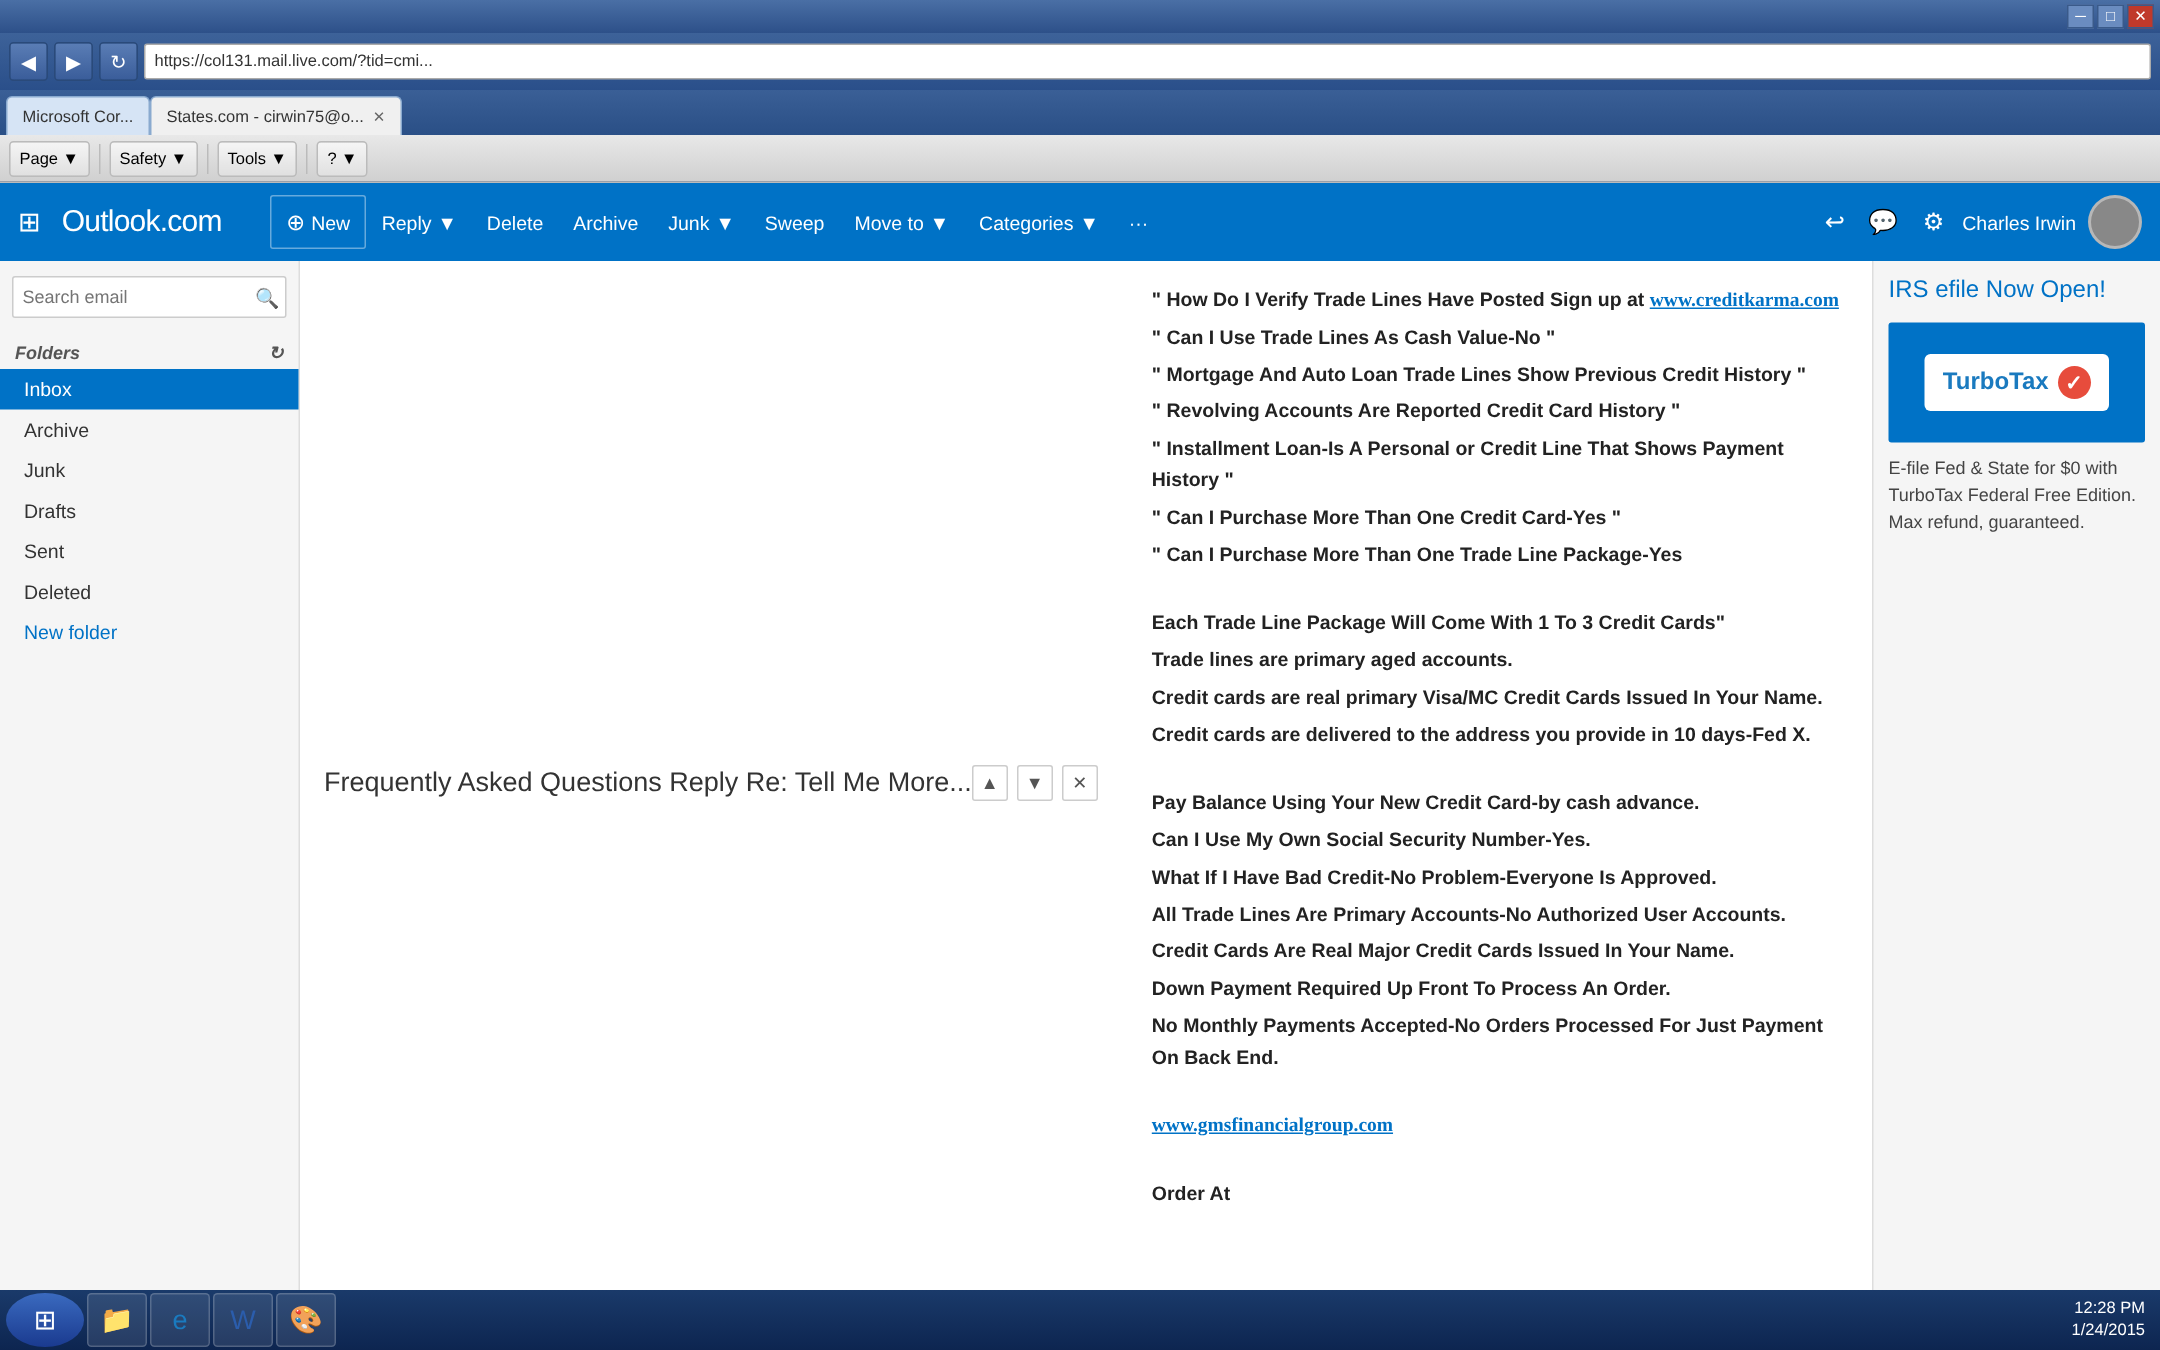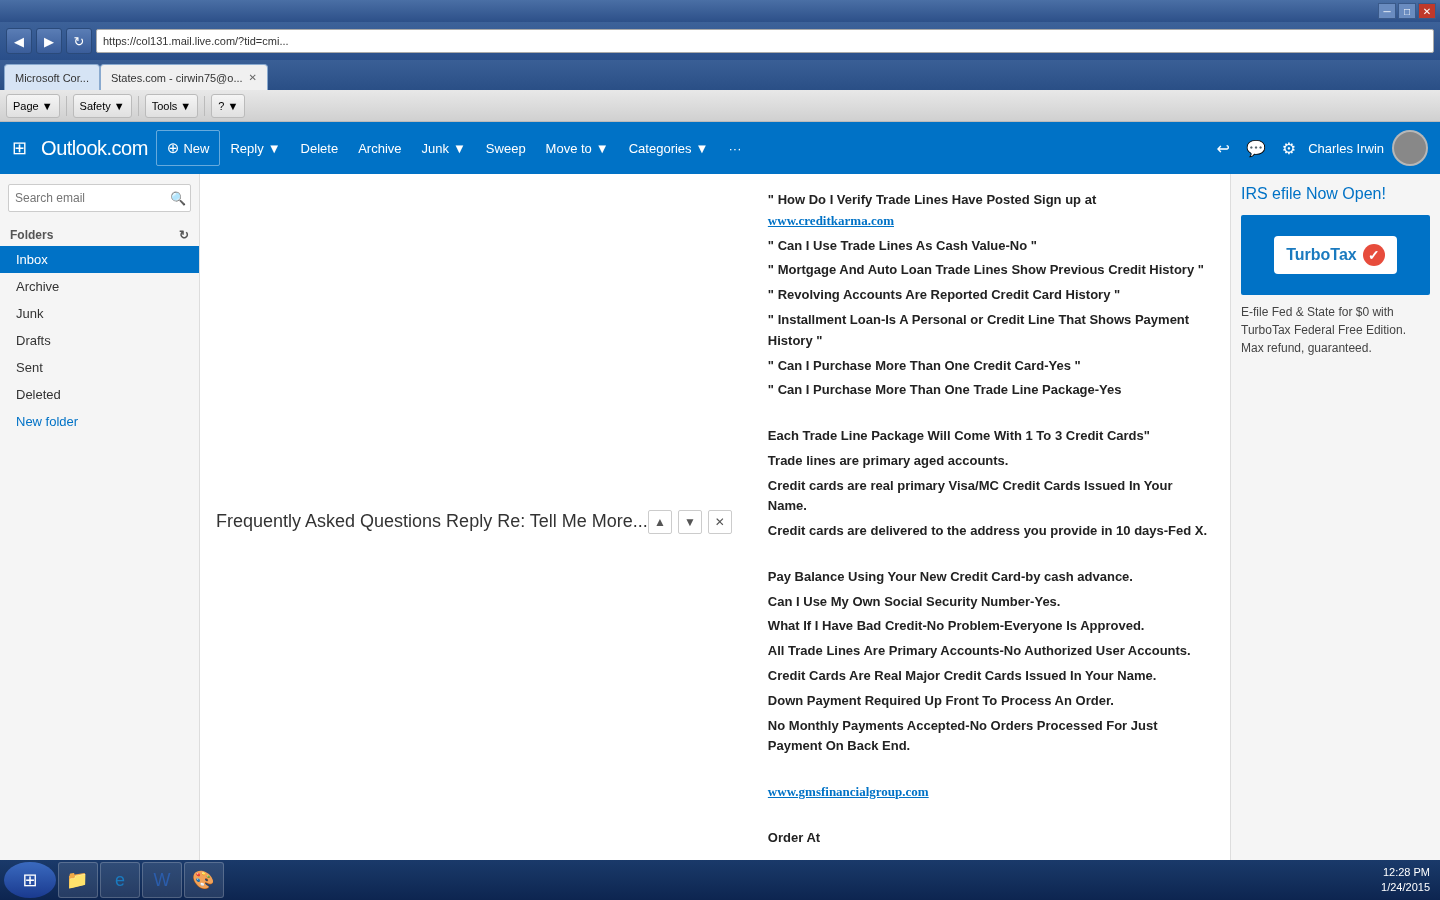--- a/index.html
+++ b/index.html
@@ -108,21 +108,21 @@
       height: 52px;
       display: flex;
       align-items: center;
       padding: 0 12px;
       gap: 0;
     }
     .outlook-grid-icon {
       color: white; font-size: 18px; margin-right: 14px; cursor: pointer;
     }
     .outlook-logo {
-      color: white; font-size: 20px; font-weight: 300; letter-spacing: -0.5px; margin-right: 8px;
+      color: white; font-size: 20px; font-weight: 300; letter-spacing: -0.5px; margin-right: 32px;
     }
     .header-btn {
       display: flex; align-items: center; gap: 4px;
       color: white; font-size: 13px;
       padding: 6px 10px;
       cursor: pointer;
       border-radius: 2px;
       height: 36px;
     }
     .header-btn .btn-icon { font-size: 15px; }
@@ -160,21 +160,21 @@
       padding: 0 6px;
     }
     .search-input {
       flex: 1; border: none; outline: none; font-size: 12px; color: #666;
       background: transparent;
     }
     .search-icon { color: #666; font-size: 13px; cursor: pointer; }
     .folders-header {
       display: flex; align-items: center; justify-content: space-between;
       padding: 6px 10px 4px 10px;
-      font-size: 12px; color: #555; font-weight: 600;
+      font-size: 12px; color: #555; font-weight: 600; font-style: italic;
     }
     .folder-item {
       padding: 6px 10px 6px 16px;
       cursor: pointer; font-size: 13px; color: #333;
     }
     .folder-item.active { background: #0072c6; color: white; }
     .new-folder { padding: 6px 10px 6px 16px; color: #0072c6; cursor: pointer; font-size: 13px; }
 
     
     .email-area {
@@ -209,21 +209,21 @@
       padding: 16px 20px;
       font-size: 13px;
       line-height: 1.6;
       color: #222;
     }
     .email-body p { margin-bottom: 4px; font-weight: bold; }
     .email-link { color: #0072c6; text-decoration: underline; cursor: pointer; font-weight: bold; font-family: Liberation Serif, serif; }
 
     
     .ad-panel {
-      width: 210px;
+      width: 192px;
       background: #f5f5f5;
       border-left: 1px solid #ddd;
       flex-shrink: 0;
       padding: 10px;
       overflow: hidden;
     }
     .ad-title { font-size: 16px; font-weight: 400; color: #0072c6; line-height: 1.3; margin-bottom: 10px; }
     .ad-image {
       width: 100%; height: 80px;
       background: #0072c6;

